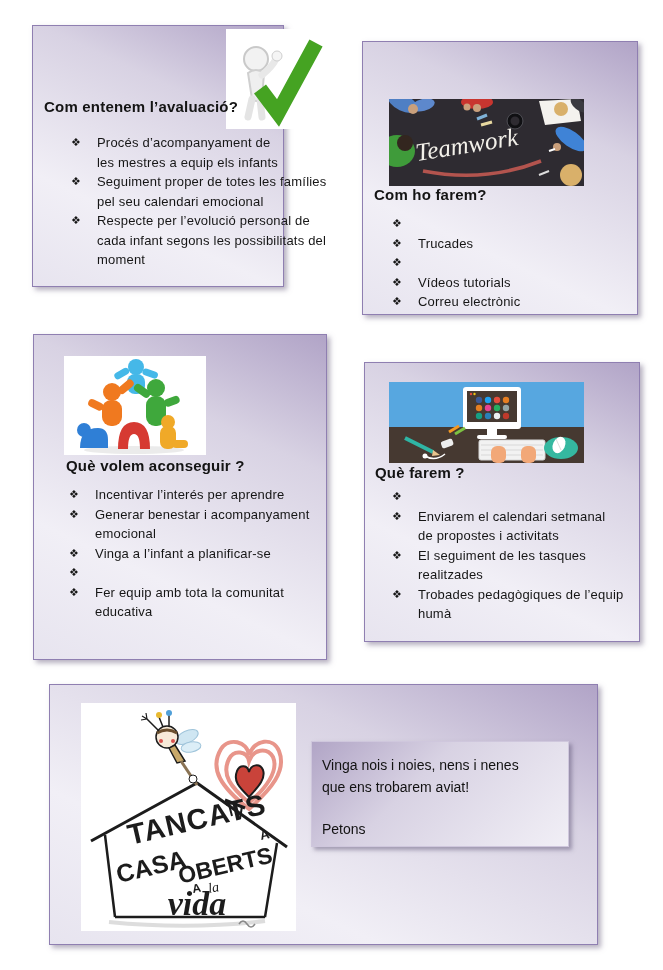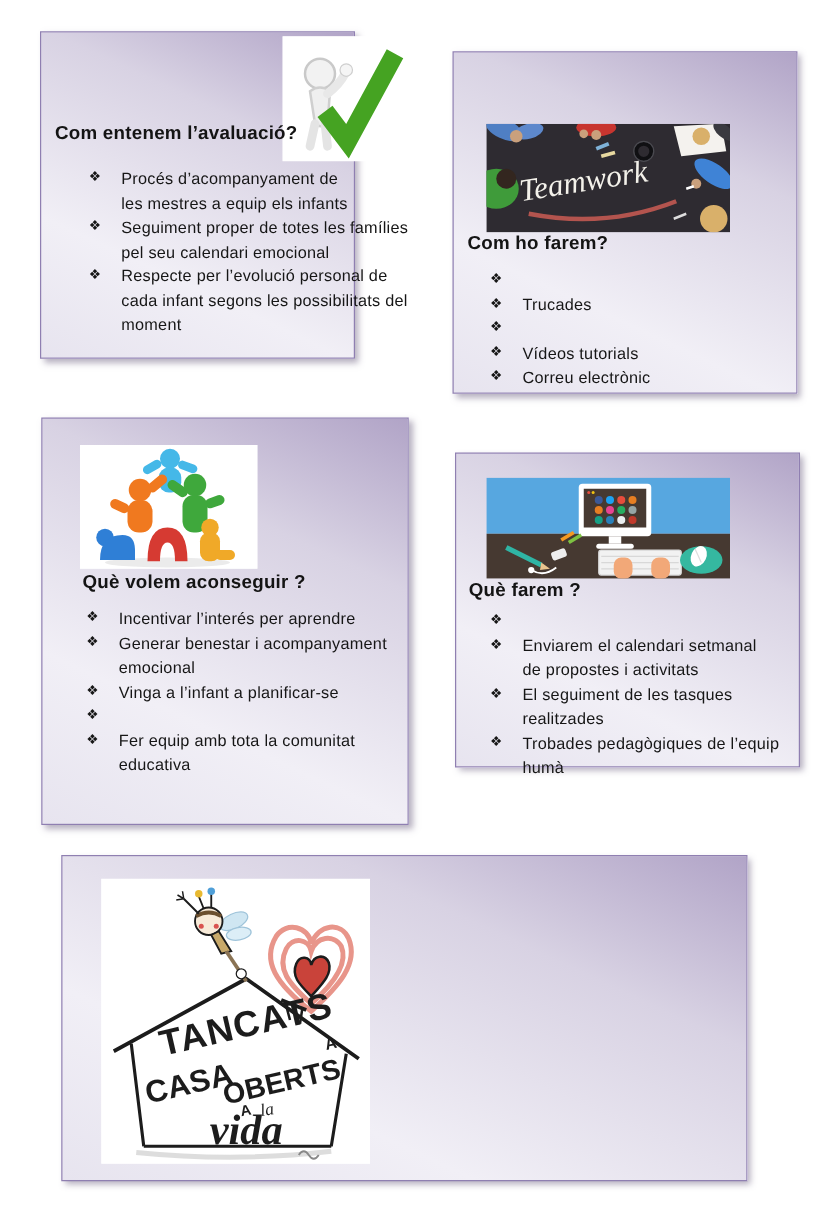--- a/index.html
+++ b/index.html
@@ -9,21 +9,21 @@
   }
   .card {
     position:absolute; box-sizing:border-box;
     border:1.5px solid #8f7fb1;
     background:linear-gradient(205deg,#b1a4c7 0%,#d8d2e3 30%,#f1eff6 70%,#e7e4ef 100%);
     box-shadow:3px 3px 5px rgba(110,98,130,.5);
   }
   #card1 { left:32px;  top:25px;  width:252px; height:262px; }
   #card2 { left:362px; top:41px;  width:276px; height:274px; }
   #card3 { left:33px;  top:334px; width:294px; height:326px; }
-  #card4 { left:364px; top:362px; width:276px; height:252px; }
+  #card4 { left:364px; top:362px; width:276px; height:280px; }
   #card5 { left:49px;  top:684px; width:549px; height:261px; }
 
   .title {
     position:absolute; margin:0; font-size:15px; font-weight:bold;
     letter-spacing:.2px; color:#141414; white-space:nowrap;
   }
   #card1 .title { left:11px; top:72px;  }
   #card2 .title { left:11px; top:144px;text-align:right; }
   #card3 .title { left:11px; top:122px;margin-left:21px; }
   #card4 .title { left:10px; top:101px; }
@@ -299,15 +299,20 @@
         <text x="118" y="126" font-size="29" font-weight="bold" text-anchor="middle" letter-spacing="1" fill="#1c1c1c" transform="rotate(-13 118 126)">TANCATS</text>
         <text x="180" y="137" font-size="13" font-weight="bold" fill="#1c1c1c" transform="rotate(-13 180 137)">A</text>
         <text x="72" y="172" font-size="25" font-weight="bold" text-anchor="middle" fill="#1c1c1c" transform="rotate(-13 72 172)">CASA</text>
         <text x="146" y="170" font-size="23" font-weight="bold" text-anchor="middle" fill="#1c1c1c" transform="rotate(-13 146 170)">OBERTS</text>
         <text x="112" y="190" font-size="12" font-weight="bold" fill="#1c1c1c" transform="rotate(-10 112 190)">A</text>
         <text x="128" y="190" font-size="14" font-style="italic" font-family="Liberation Serif, serif" fill="#1c1c1c" transform="rotate(-10 128 190)">la</text>
         <text x="116" y="212" font-size="34" font-style="italic" font-weight="bold" text-anchor="middle" font-family="Liberation Serif, serif" fill="#1c1c1c">vida</text>
         <path d="M158 221 q4 -6 8 0 t8 0" stroke="#888888" fill="none" stroke-width="1.5"></path>
       </svg>
     </div>
+    <div class="msg-box">
+      <div class="msg">Vinga nois i noies, nens i nenes
+que ens trobarem aviat!</div>
+      <div class="signoff">Petons</div>
+    </div>
   </section>
 
 </div>
 
 </body></html>

